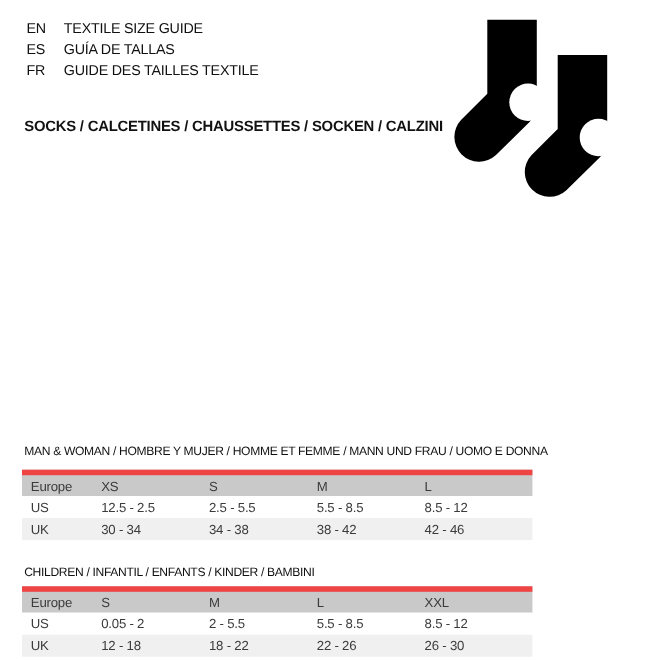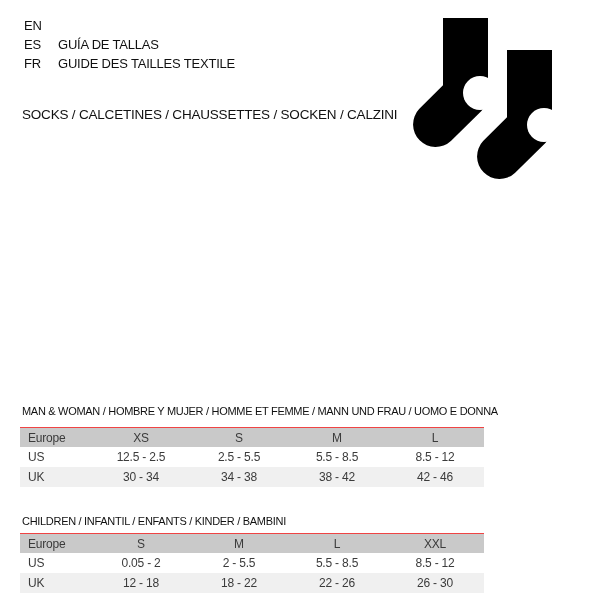--- a/index.html
+++ b/index.html
@@ -9,46 +9,47 @@
     font-family:"Liberation Sans", sans-serif;
   }
   .abs{position:absolute}
 
   
   .lang-list{left:24px;top:16px;font-size:13px;font-weight:400;line-height:19px;letter-spacing:-0.2px}
   .lang-row{display:flex}
   .lang-code{width:34px}
 
   
-  .category{left:22px;top:107px;font-size:13.5px;font-weight:400;letter-spacing:-0.2px;white-space:nowrap}
+  .category{left:22px;top:107px;font-size:13.5px;font-weight:700;letter-spacing:-0.2px;white-space:nowrap}
 
   
   .socks-svg{left:405px;top:16px}
 
   
   .tbl-title{left:22px;font-size:11px;font-weight:400;letter-spacing:-0.3px;color:#111;white-space:nowrap}
   .size-table{left:20px;width:464px;font-size:12px;color:#3b3b3b;letter-spacing:-0.2px}
   .t-row{display:flex;align-items:center;height:20px;background:#ffffff}
-  .t-row.hdr{background:#c9c9c9;border-top:1px solid #ef4444;height:19px}
+  .t-row.hdr{background:#c9c9c9;border-top:5px solid #ef4444;height:19px}
   .t-row.alt{background:#f0f0f0}
   .c0{box-sizing:border-box;width:72px;padding-left:8px;text-align:left}
-  .c{width:98px;text-align:center}
+  .c{width:98px;}
   #table1-title{top:405px}
   #table1{top:427px}
   #table2-title{top:515px}
   #table2{top:533px}
 </style>
 </head>
 <body>
 
 <div>
 
   <div class="abs lang-list">
     <div class="lang-row">
       <span class="lang-code">EN</span>
+      <span class="lang-label">TEXTILE SIZE GUIDE</span>
     </div>
     <div class="lang-row">
       <span class="lang-code">ES</span>
       <span class="lang-label">GUÍA DE TALLAS</span>
     </div>
     <div class="lang-row">
       <span class="lang-code">FR</span>
       <span class="lang-label">GUIDE DES TAILLES TEXTILE</span>
     </div>
   </div>

